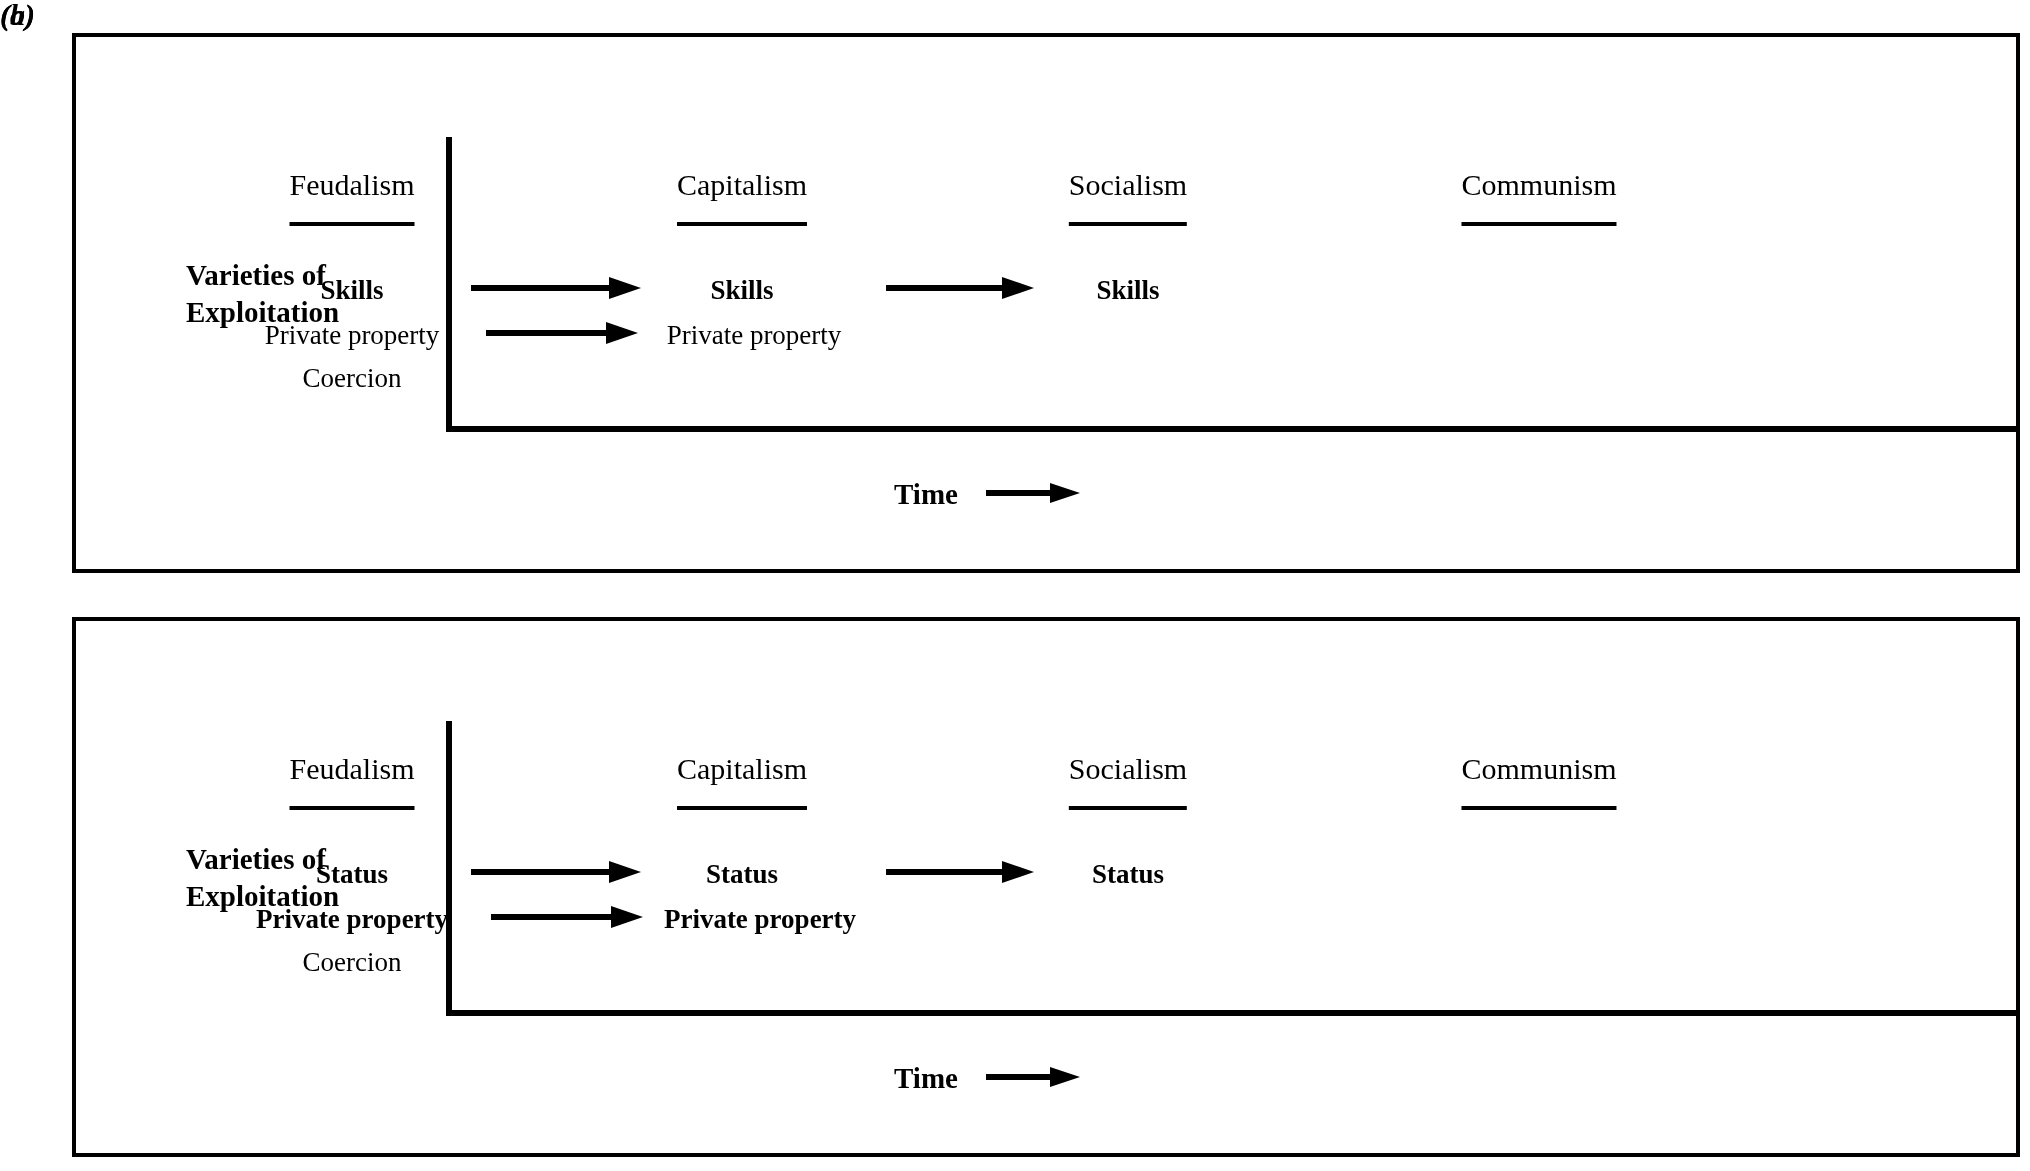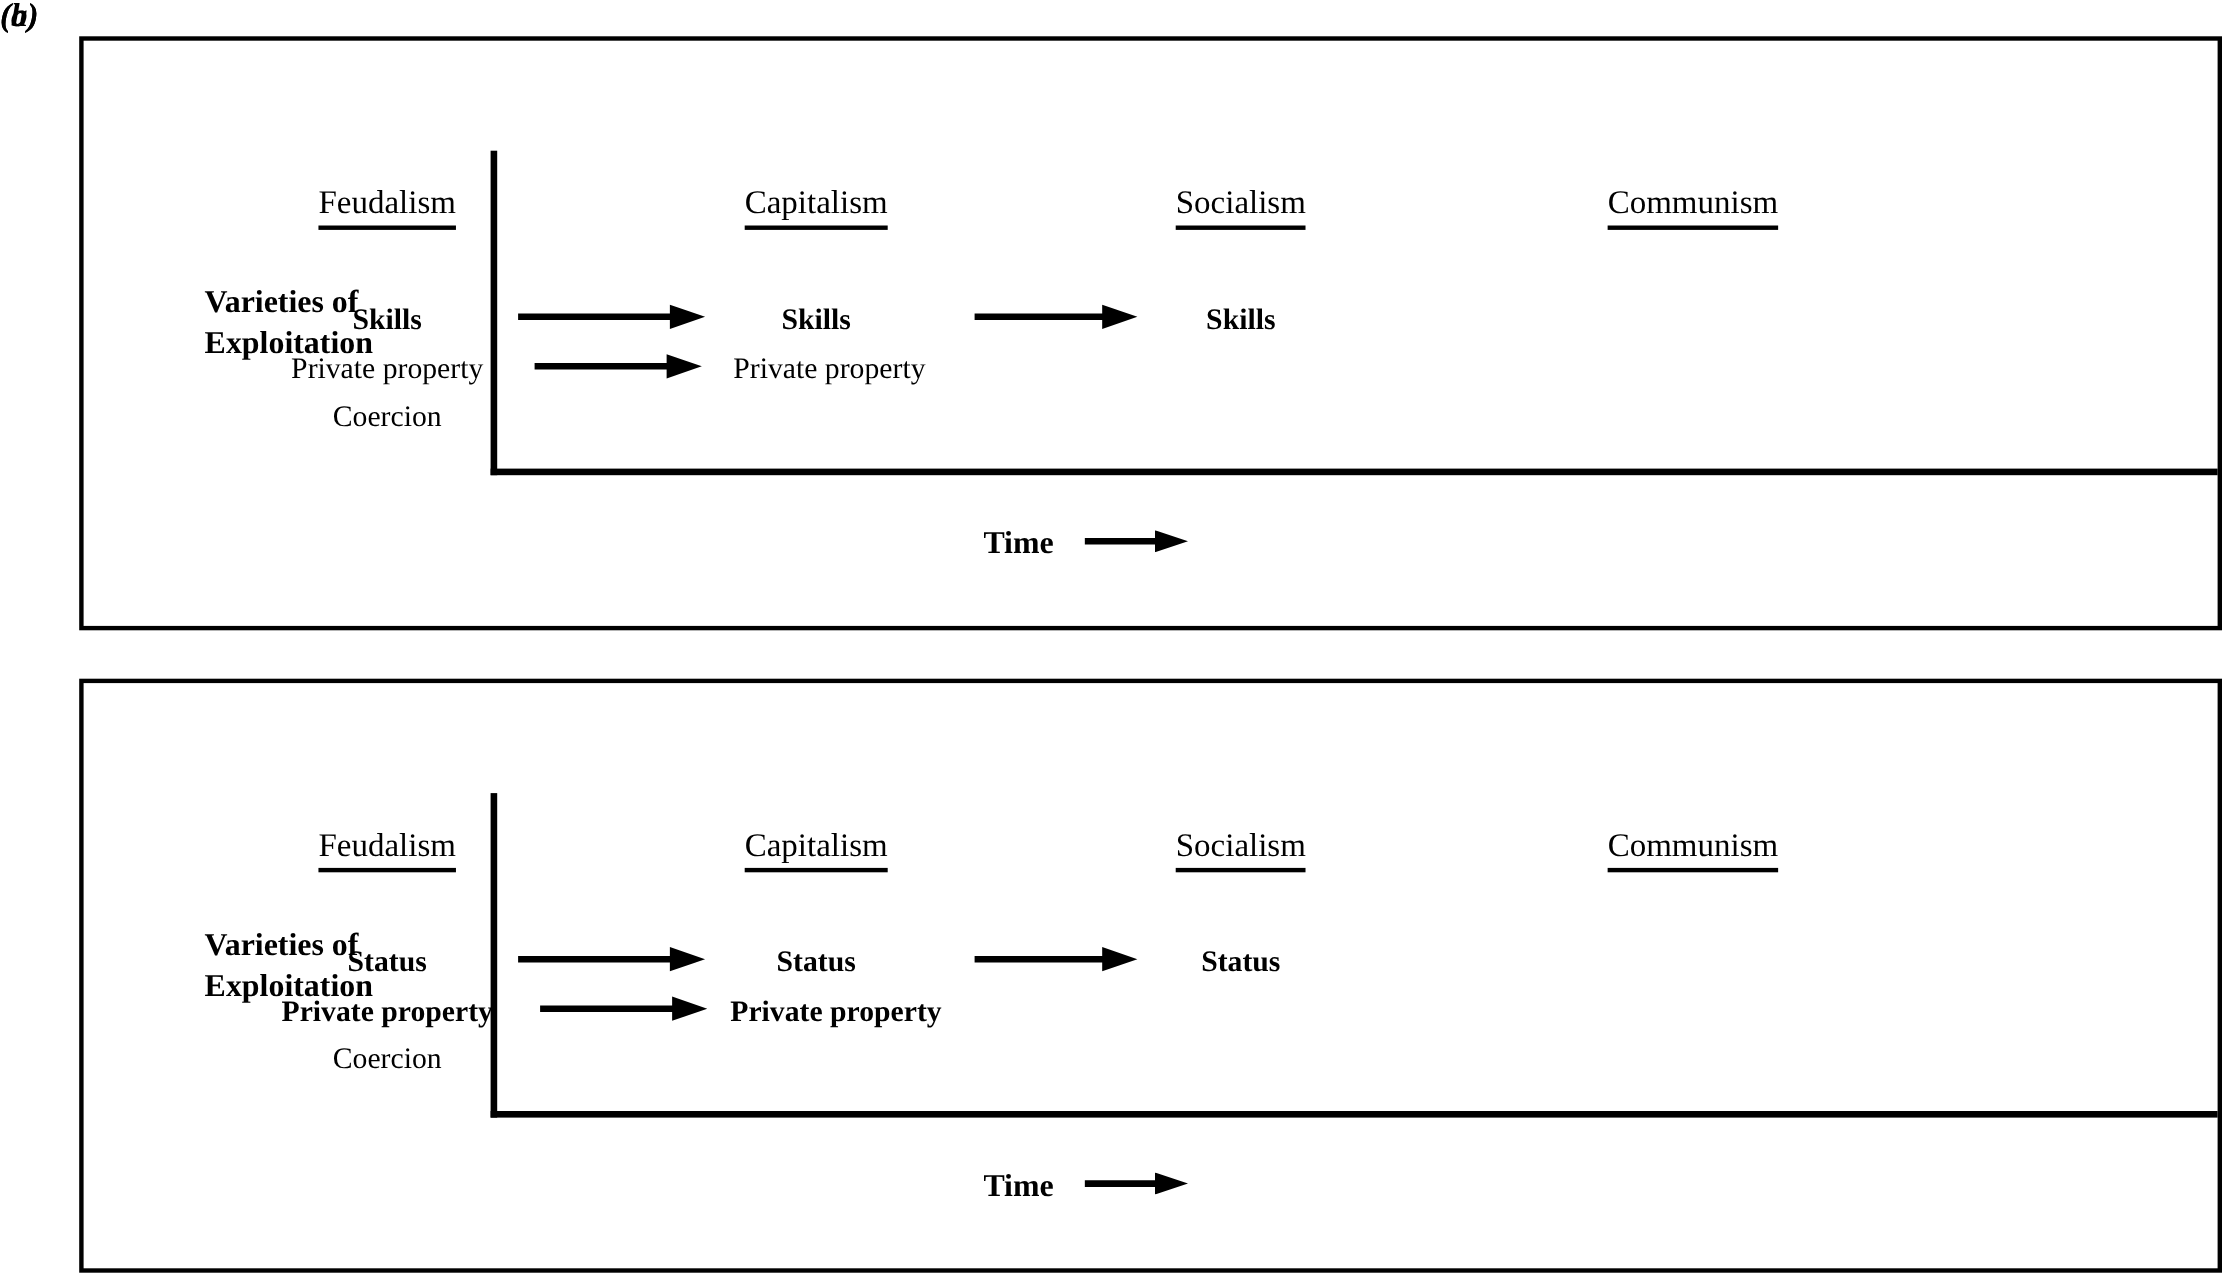--- a/index.html
+++ b/index.html
@@ -58,21 +58,21 @@
   }
 
   
   .era {
     position: absolute;
     font-size: 30px;
     line-height: 1;
     white-space: nowrap;
     text-align: center;
     transform: translateX(-50%);
-    padding-bottom: 5px;
+    padding-bottom: 22px;
     border-bottom: 4px solid #000;
   }
 
   
   .item {
     position: absolute;
     font-size: 27px;
     line-height: 1;
     white-space: nowrap;
     transform: translateX(-50%);

